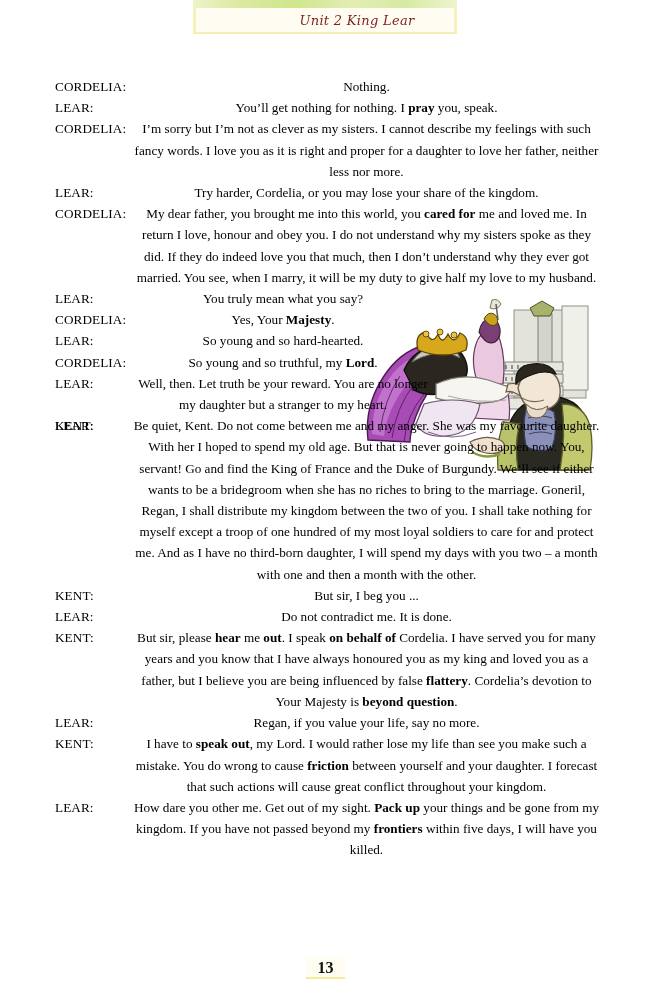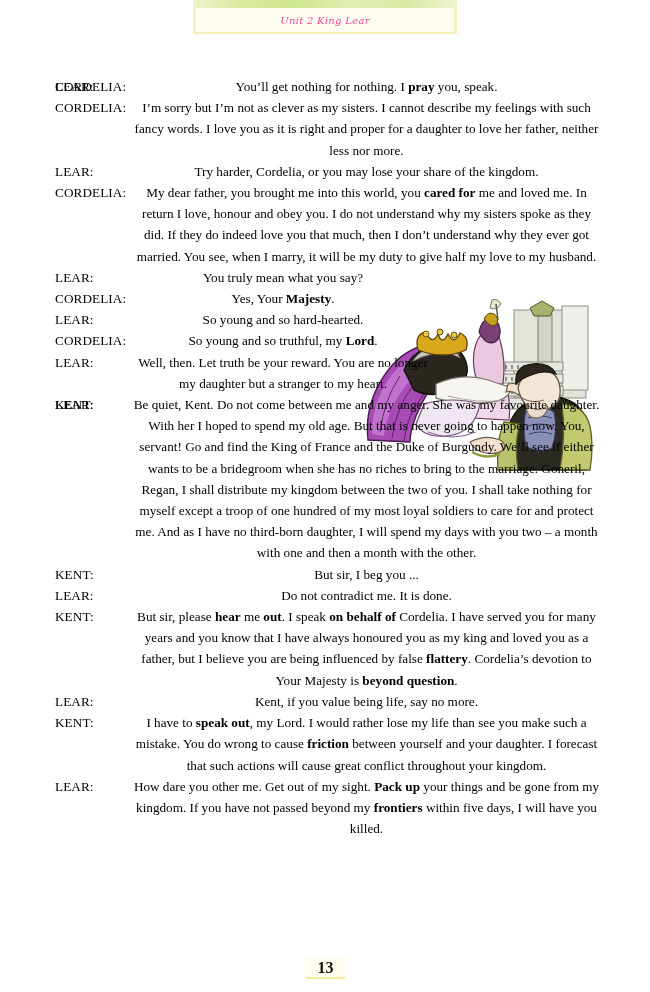--- a/index.html
+++ b/index.html
@@ -25,23 +25,24 @@
     background:#fffdf2;
     border-left:3px solid #f6f0bc;
     border-right:3px solid #f6f0bc;
     border-bottom:2px solid #f4eeb7;
     box-sizing:border-box;
   }
   #header-title{
     position:absolute;left:0;top:8px;width:100%;height:26px;
     line-height:26px;text-align:center;
     font-family:"DejaVu Serif",serif;
-    font-style:italic;font-size:10px;
-    color:#ec4899;
+    font-style:italic;font-size:13px;
+    color:#7f1d1d;
     letter-spacing:.3px;
+    padding-left:32px;
   }
 
   
   #script{
     position:absolute;left:55px;top:76px;width:545px;
     font-size:13.2px;line-height:21.2px;
   }
   .line{
     position:relative;
     padding-left:78px;
@@ -153,20 +154,21 @@
       <path d="M160 112 q10 10 22 2 q-2 12 -12 12 q-10 0 -10 -14 z" fill="#e8dbc9" stroke="#6b5b49" stroke-width="1"></path>
       <path d="M104 150 q16 -8 30 -2 q6 3 4 9 q-6 6 -18 4 q-12 -2 -16 -11 z" fill="#f0e0cd" stroke="#6c5b47" stroke-width="1.2"></path>
       <path d="M106 160 q14 8 28 2" stroke="#8a9b3c" stroke-width="2.5" fill="none"></path>
     </g>
   </svg>
 </div>
 
 <div id="script">
     <div class="line">
       <span class="speaker">CORDELIA:</span>
+      <span class="speech"><span>Nothing.</span></span>
     </div>
     <div class="line">
       <span class="speaker">LEAR:</span>
       <span class="speech"><span>You’ll get nothing for nothing. I </span><b>pray</b><span> you, speak.</span></span>
     </div>
     <div class="line">
       <span class="speaker">CORDELIA:</span>
       <span class="speech"><span>I’m sorry but I’m not as clever as my sisters. I cannot describe my feelings with such fancy words. I love you as it is right and proper for a daughter to love her father, neither less nor more.</span></span>
     </div>
     <div class="line">
@@ -211,21 +213,21 @@
     <div class="line">
       <span class="speaker">LEAR:</span>
       <span class="speech"><span>Do not contradict me. It is done.</span></span>
     </div>
     <div class="line">
       <span class="speaker">KENT:</span>
       <span class="speech"><span>But sir, please </span><b>hear</b><span> me </span><b>out</b><span>. I speak </span><b>on behalf of</b><span> Cordelia. I have served you for many years and you know that I have always honoured you as my king and loved you as a father, but I believe you are being influenced by false </span><b>flattery</b><span>. Cordelia’s devotion to Your Majesty is </span><b>beyond question</b><span>.</span></span>
     </div>
     <div class="line">
       <span class="speaker">LEAR:</span>
-      <span class="speech"><span>Kent, if you value being life, say no more.</span></span>
+      <span class="speech"><span>Regan, if you value your life, say no more.</span></span>
     </div>
     <div class="line">
       <span class="speaker">KENT:</span>
       <span class="speech"><span>I have to </span><b>speak out</b><span>, my Lord. I would rather lose my life than see you make such a mistake. You do wrong to cause </span><b>friction</b><span> between yourself and your daughter. I forecast that such actions will cause great conflict throughout your kingdom.</span></span>
     </div>
     <div class="line">
       <span class="speaker">LEAR:</span>
       <span class="speech"><span>How dare you other me. Get out of my sight. </span><b>Pack up</b><span> your things and be gone from my kingdom. If you have not passed beyond my </span><b>frontiers</b><span> within five days, I will have you killed.</span></span>
     </div>
   </div>

